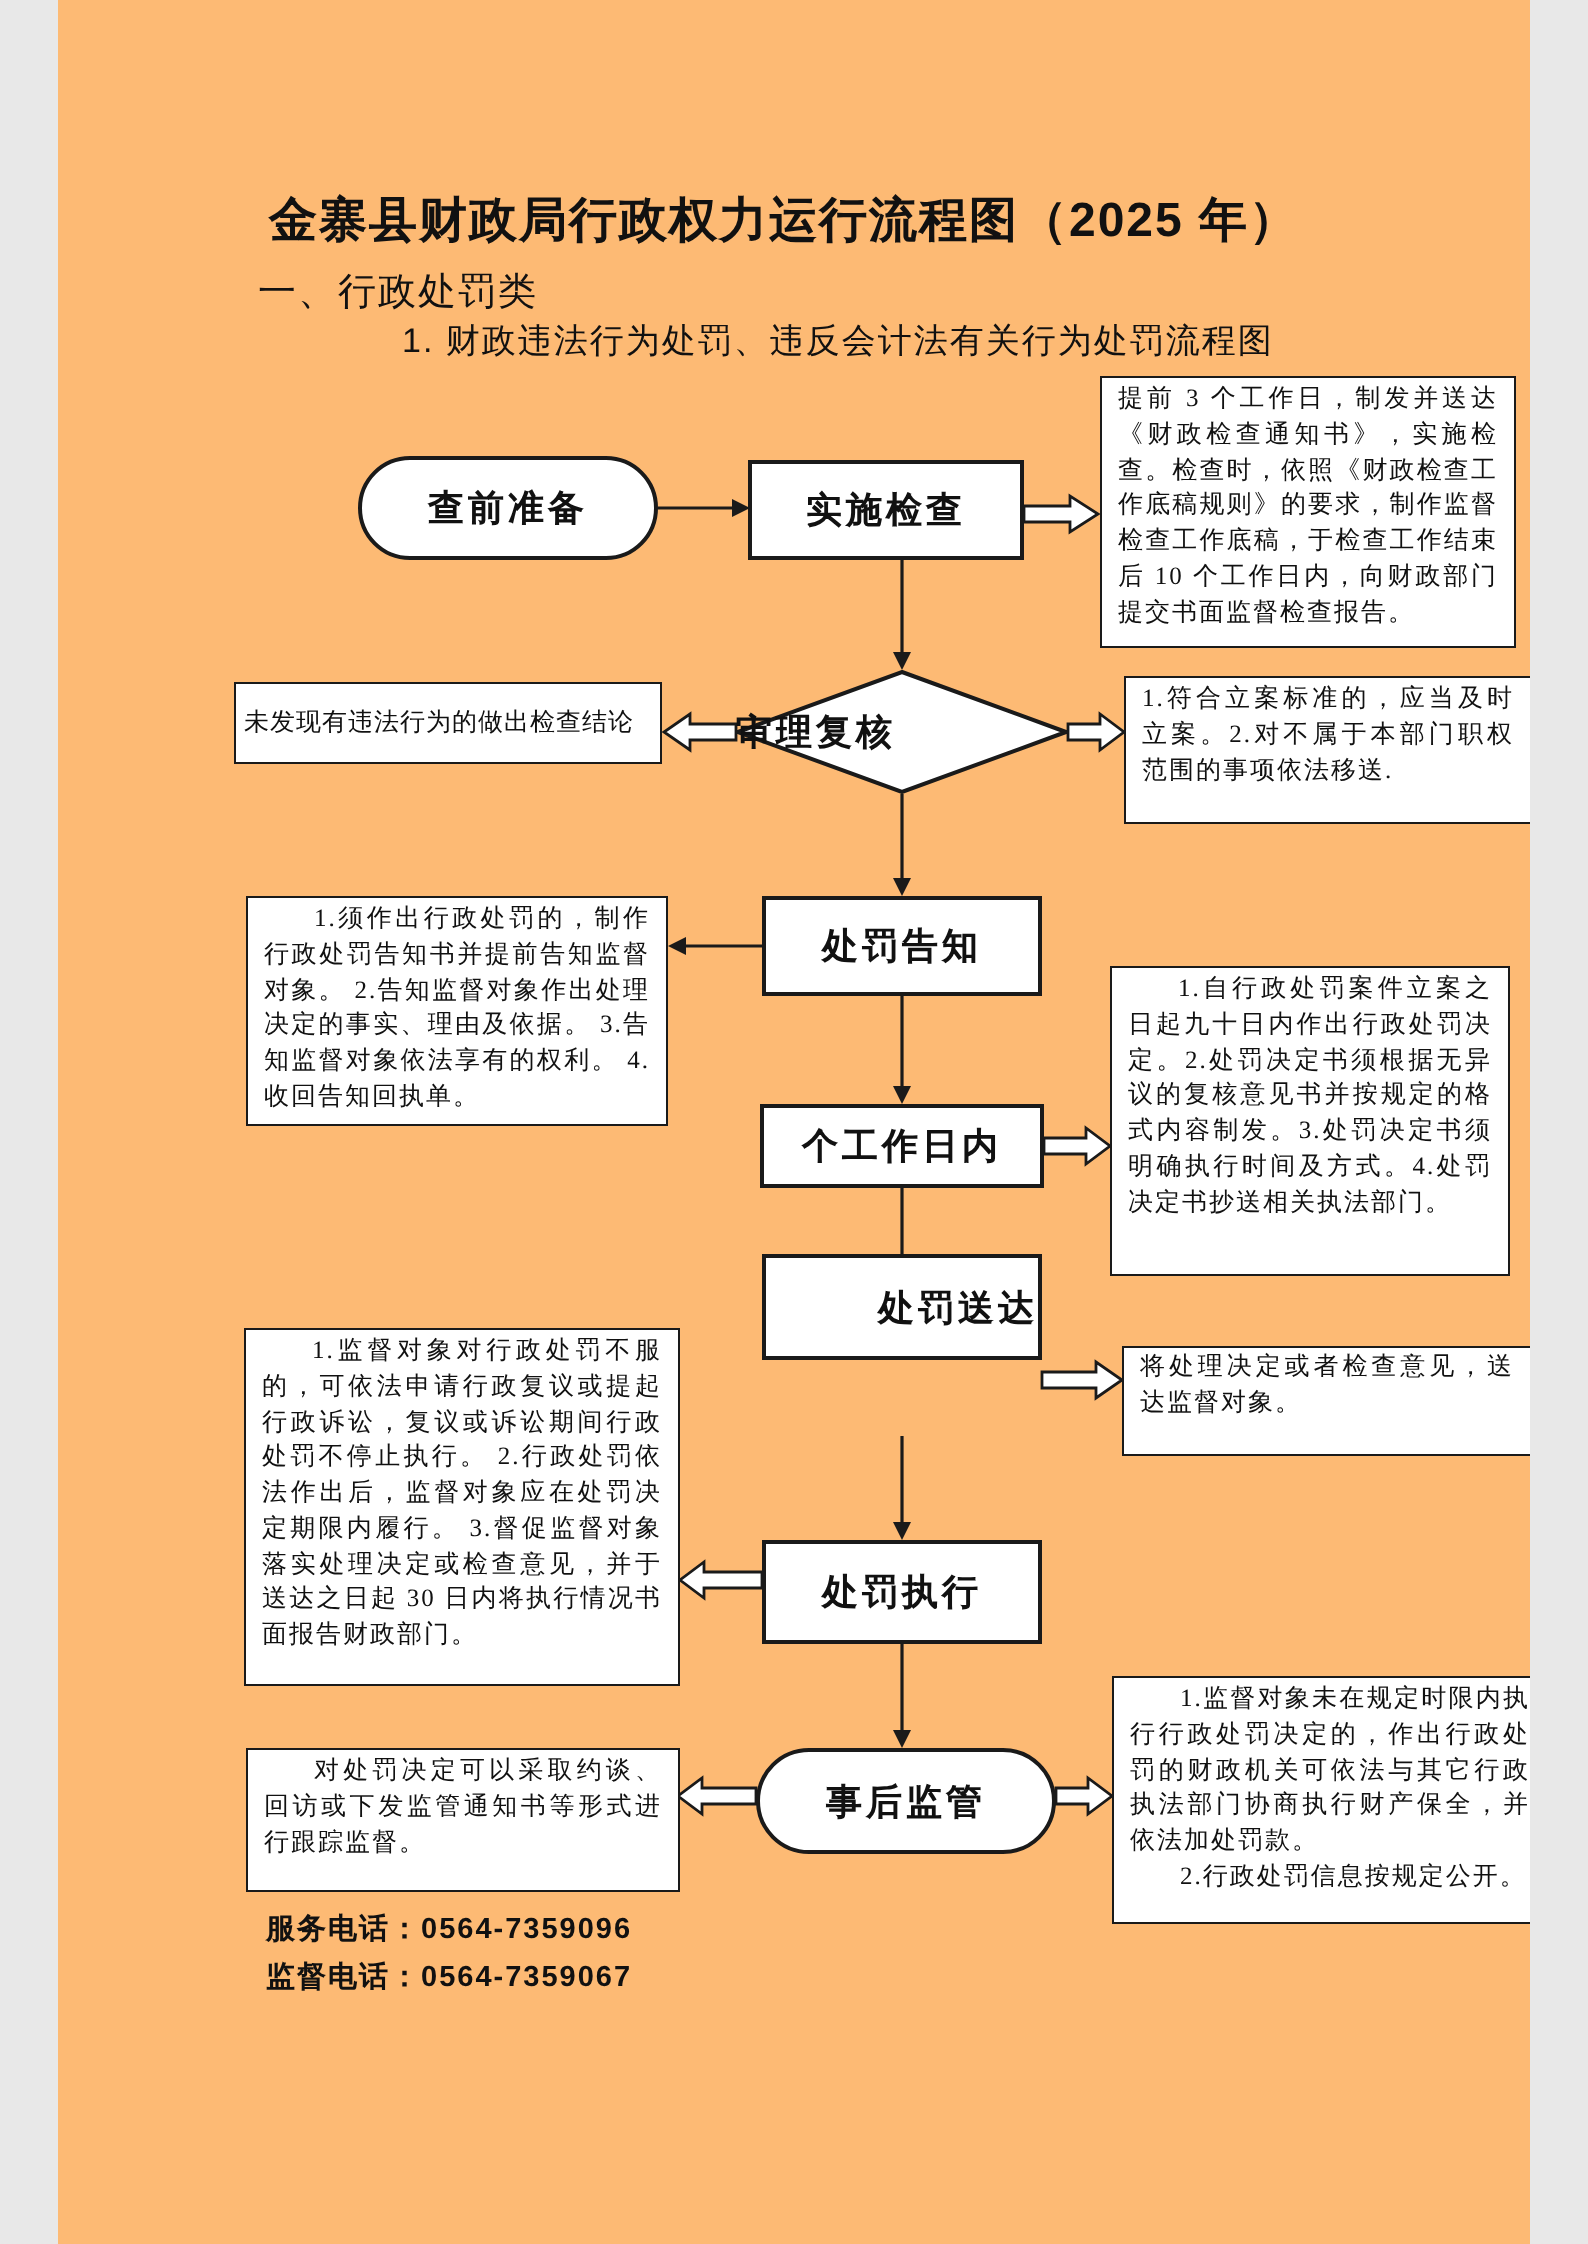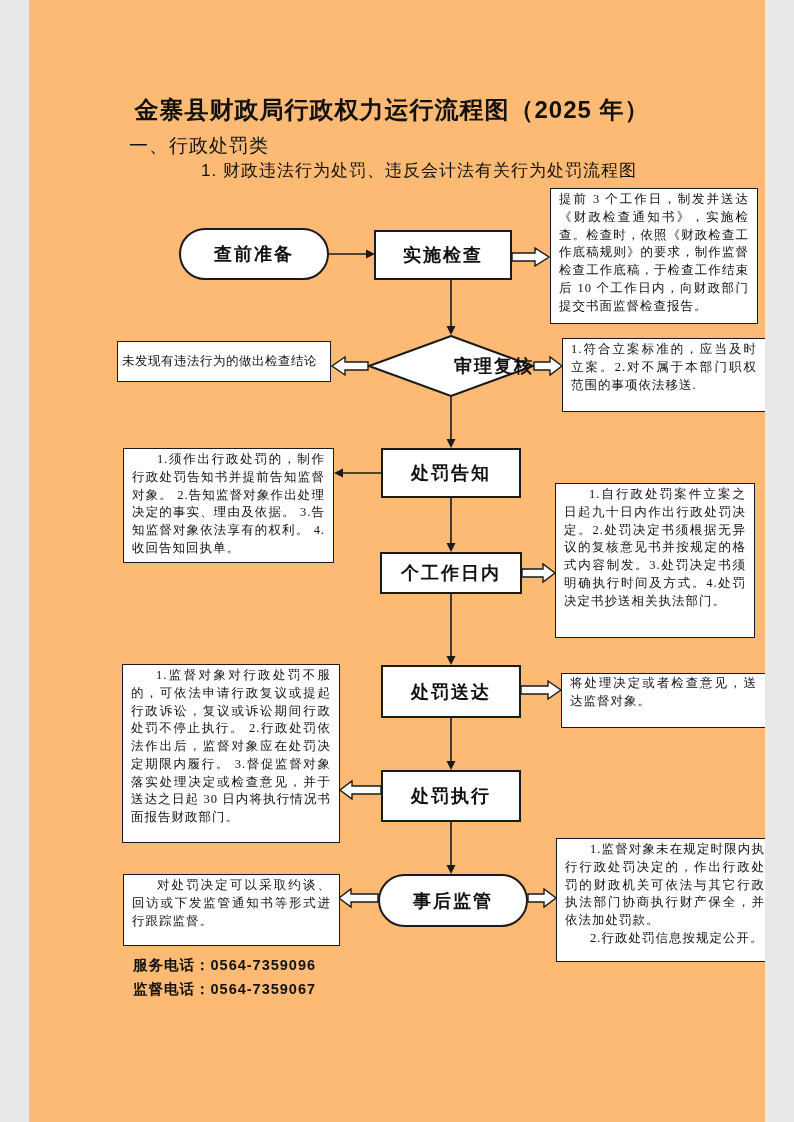--- a/index.html
+++ b/index.html
@@ -21,21 +21,21 @@
   .subsection{
     left:172px;top:159px;font-size:17px;letter-spacing:1px;
     font-family:"Liberation Sans","DejaVu Sans",sans-serif;
   }
   .node{
     display:flex;align-items:center;justify-content:center;
     border:2px solid #1a1a1a;background:#fff;
     font-size:18px;font-weight:bold;letter-spacing:2px;
   }
   .stadium{border-radius:27px;}
-  .diamond-wrap{display:flex;align-items:center;justify-content:flex-end;}
+  .diamond-wrap{display:flex;align-items:center;justify-content:flex-start;}
   .diamond-wrap svg{position:absolute;left:0;top:0;}
   .diamond-label{position:relative;font-size:18px;font-weight:bold;letter-spacing:2px;}
   .note{
     border:1.5px solid #1a1a1a;background:#fff;
     font-size:12.5px;line-height:1.42;letter-spacing:1px;
     padding:2px 8px;text-align:justify;
   }
   .note .indent{text-indent:2em;}
   .note.vcenter{display:flex;align-items:center;text-align:center;letter-spacing:0.5px;padding:6px 4px;}
   .footer{
@@ -131,21 +131,21 @@
   </div>
 
   <div class="abs node" style="left:352px;top:448px;width:140px;height:50px;">
     <span>处罚告知</span>
   </div>
 
   <div class="abs node" style="left:351px;top:552px;width:142px;height:42px;">
     <span>个工作日内</span>
   </div>
 
-  <div class="abs node" style="left:352px;top:665px;width:140px;height:53px;">
+  <div class="abs node" style="left:352px;top:627px;width:140px;height:53px;justify-content:flex-end;">
     <span>处罚送达</span>
   </div>
 
   <div class="abs node" style="left:352px;top:770px;width:140px;height:52px;">
     <span>处罚执行</span>
   </div>
 
   <div class="abs node stadium" style="left:349px;top:874px;width:150px;height:53px;">
     <span>事后监管</span>
   </div>

